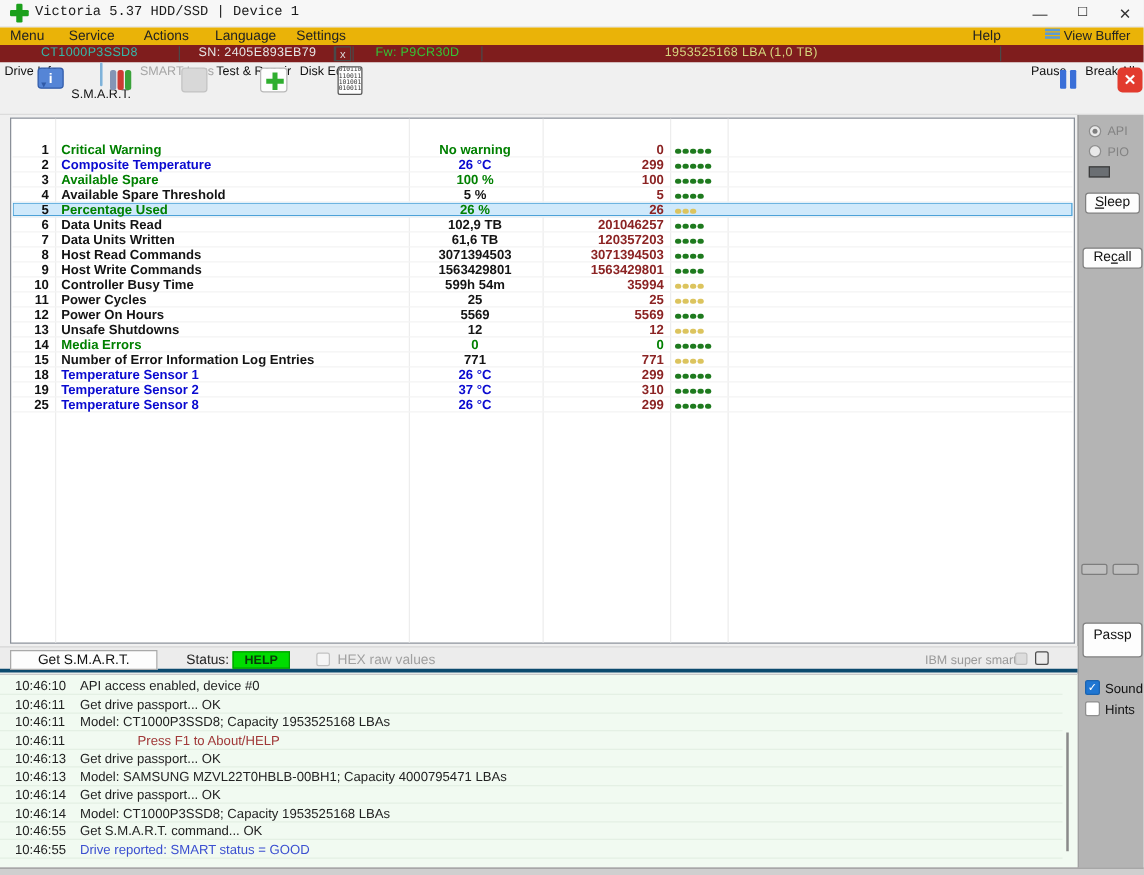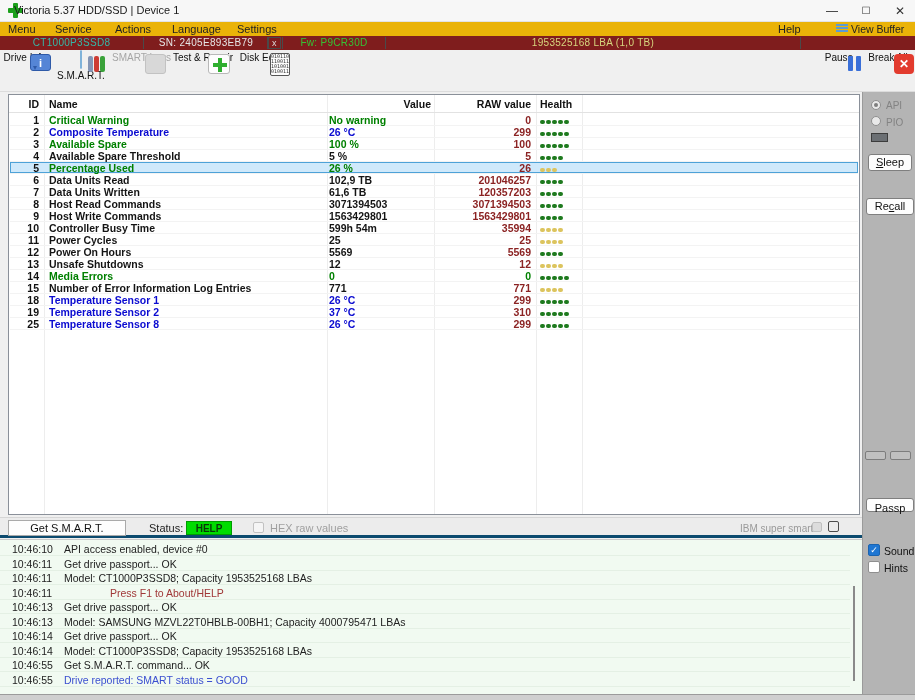--- a/index.html
+++ b/index.html
@@ -5,21 +5,21 @@
   * { margin:0; padding:0; box-sizing:border-box; }
   html,body { width:915px; height:700px; overflow:hidden; }
   body { font-family:"Liberation Sans", sans-serif; background:#f0f0f0; position:relative; }
   .app { position:absolute; inset:0; background:#f0f0f0; }
 
   
   .titlebar { position:absolute; left:0; top:0; width:915px; height:22px; background:#f7f7f7; border-bottom:1px solid #e3e3e3; }
   .app-icon { position:absolute; left:8px; top:3px; width:15px; height:15px; }
   .app-icon .v { position:absolute; left:5px; top:0; width:5px; height:15px; background:#1ca01c; border-radius:1px;}
   .app-icon .h { position:absolute; left:0; top:5px; width:15px; height:5px; background:#1ca01c; border-radius:1px;}
-  .win-title { position:absolute; left:14px; top:4px; font-size:11px; color:#1a1a1a; }
+  .win-title { position:absolute; left:28px; top:4px; font-size:11px; color:#1a1a1a;font-family:Liberation Mono, monospace; }
   .win-btn { position:absolute; top:0; width:34px; height:22px; text-align:center; line-height:22px; font-size:12px; color:#333; cursor:default; }
   .win-min { left:815px; } .win-max { left:849px; font-size:10px; } .win-close { left:883px; }
 
   
   .menubar { position:absolute; left:0; top:22px; width:915px; height:14px; background:#eab308; }
   .mi { position:absolute; top:1px; font-size:11px; color:#222; line-height:12px; }
 
   
   .infobar { position:absolute; left:0; top:36px; width:915px; height:14px; background:#7f1d1d; font-size:10px; line-height:14px; }
   .seg { position:absolute; top:0; height:14px; text-align:center; letter-spacing:.3px; }
@@ -58,38 +58,38 @@
   .thead span { position:absolute; }
   .h-id { left:0; width:30px; text-align:right; }
   .h-name { left:40px; }
   .h-value { left:320px; width:102px; text-align:right; }
   .h-raw { left:427px; width:95px; text-align:right; }
   .h-health { left:531px; }
   .trow { position:absolute; left:1px; width:848px; height:12px; font-weight:bold; font-size:10.5px; line-height:12px; border-bottom:1px solid #f3f3f3; }
   .trow span { position:absolute; top:0; white-space:nowrap; }
   .cid { left:-1px; width:30px; text-align:right; color:#111; }
   .cname { left:39px; }
-  .cvalue { left:319px; width:102px; text-align:left; }
+  .cvalue { left:319px; width:102px; text-align:center; }
   .craw { left:426px; width:95px; text-align:right; }
   .cdots { left:530px; top:3.5px; }
   .dot { display:inline-block; width:4.5px; height:4.5px; border-radius:50%; margin-right:1.5px; }
   .d-green { background:#1e7a1e; } .d-yellow { background:#dcc45e; }
   .c-green { color:#008000; } .c-blue { color:#0a0ad0; } .c-black { color:#141414; } .c-maroon { color:#8b2323; }
   .trow.sel { background:#cfe9fb; box-shadow:inset 0 0 0 1px #4da2d8; }
 
   
   .sidepanel { position:absolute; left:862px; top:92px; width:53px; height:608px; background:#b4b4b4; border-left:1px solid #9a9a9a; }
   .radio { position:absolute; left:8px; width:10px; height:10px; border-radius:50%; background:#e9e9e9; border:1px solid #8f8f8f; }
   .radio.on:after { content:""; position:absolute; left:2px; top:2px; width:4px; height:4px; border-radius:50%; background:#7e7e7e; }
   .rlabel { position:absolute; left:23px; font-size:10px; color:#838383; }
   .led { position:absolute; left:8px; top:41px; width:17px; height:9px; background:#6b6f73; border:1px solid #3c3c3c; }
   .pbtn { position:absolute; background:#fdfdfd; border:1px solid #7f7f7f; border-radius:3px; font-size:11px; color:#111; text-align:center; }
   .btn-sleep { left:5px; top:62px; width:44px; height:17px; line-height:15px; }
   .btn-recall { left:3px; top:106px; width:48px; height:17px; line-height:15px; }
-  .btn-passp { left:3px; top:406px; width:48px; height:14px; line-height:18px; }
+  .btn-passp { left:3px; top:406px; width:48px; height:28px; line-height:18px; }
   .tinybtn { position:absolute; top:359px; width:21px; height:9px; background:#c0c0c0; border:1px solid #7d7d7d; border-radius:2px; }
   .tb1 { left:2px; } .tb2 { left:27px; }
   .chk { position:absolute; left:5px; width:12px; height:12px; border-radius:2px; background:#fff; border:1px solid #8f8f8f; }
   .chk.on { background:#1f76d2; border-color:#1a63b0; color:#fff; font-size:9px; line-height:11px; text-align:center; }
   .clabel { position:absolute; left:21px; font-size:10.5px; color:#111; }
 
   
   .statusbar { position:absolute; left:0; top:517px; width:862px; height:21px; background:#ececec; border-top:1px solid #d6d6d6; border-bottom:3px solid #0c4a6e; font-size:11px; }
   .btn-getsmart { position:absolute; left:8px; top:2px; width:118px; height:16px; background:#fdfdfd; border:1px solid #a9a9a9; text-align:center; line-height:14px; color:#111; }
   .lbl-status { position:absolute; left:149px; top:4px; color:#222; }
@@ -190,27 +190,20 @@
       <span class="lb">Break All</span>
     </div>
   </div>
 
   <div class="tablebox">
     <i class="colsep" style="left:35px"></i>
     <i class="colsep" style="left:318px"></i>
     <i class="colsep" style="left:425px"></i>
     <i class="colsep" style="left:527px"></i>
     <i class="colsep" style="left:573px"></i>
-    <div class="thead">
-      <span class="h-id">ID</span>
-      <span class="h-name">Name</span>
-      <span class="h-value">Value</span>
-      <span class="h-raw">RAW value</span>
-      <span class="h-health">Health</span>
-    </div>
     <div id="rows-host">
         <div class="trow" style="top: 19px;">
     <span class="cid">1</span>
     <span class="cname c-green">Critical Warning</span>
     <span class="cvalue c-green">No warning</span>
     <span class="craw c-maroon">0</span>
     <span class="cdots"><i class="dot d-green"></i><i class="dot d-green"></i><i class="dot d-green"></i><i class="dot d-green"></i><i class="dot d-green"></i></span>
   </div>
         <div class="trow" style="top: 31px;">
     <span class="cid">2</span>

